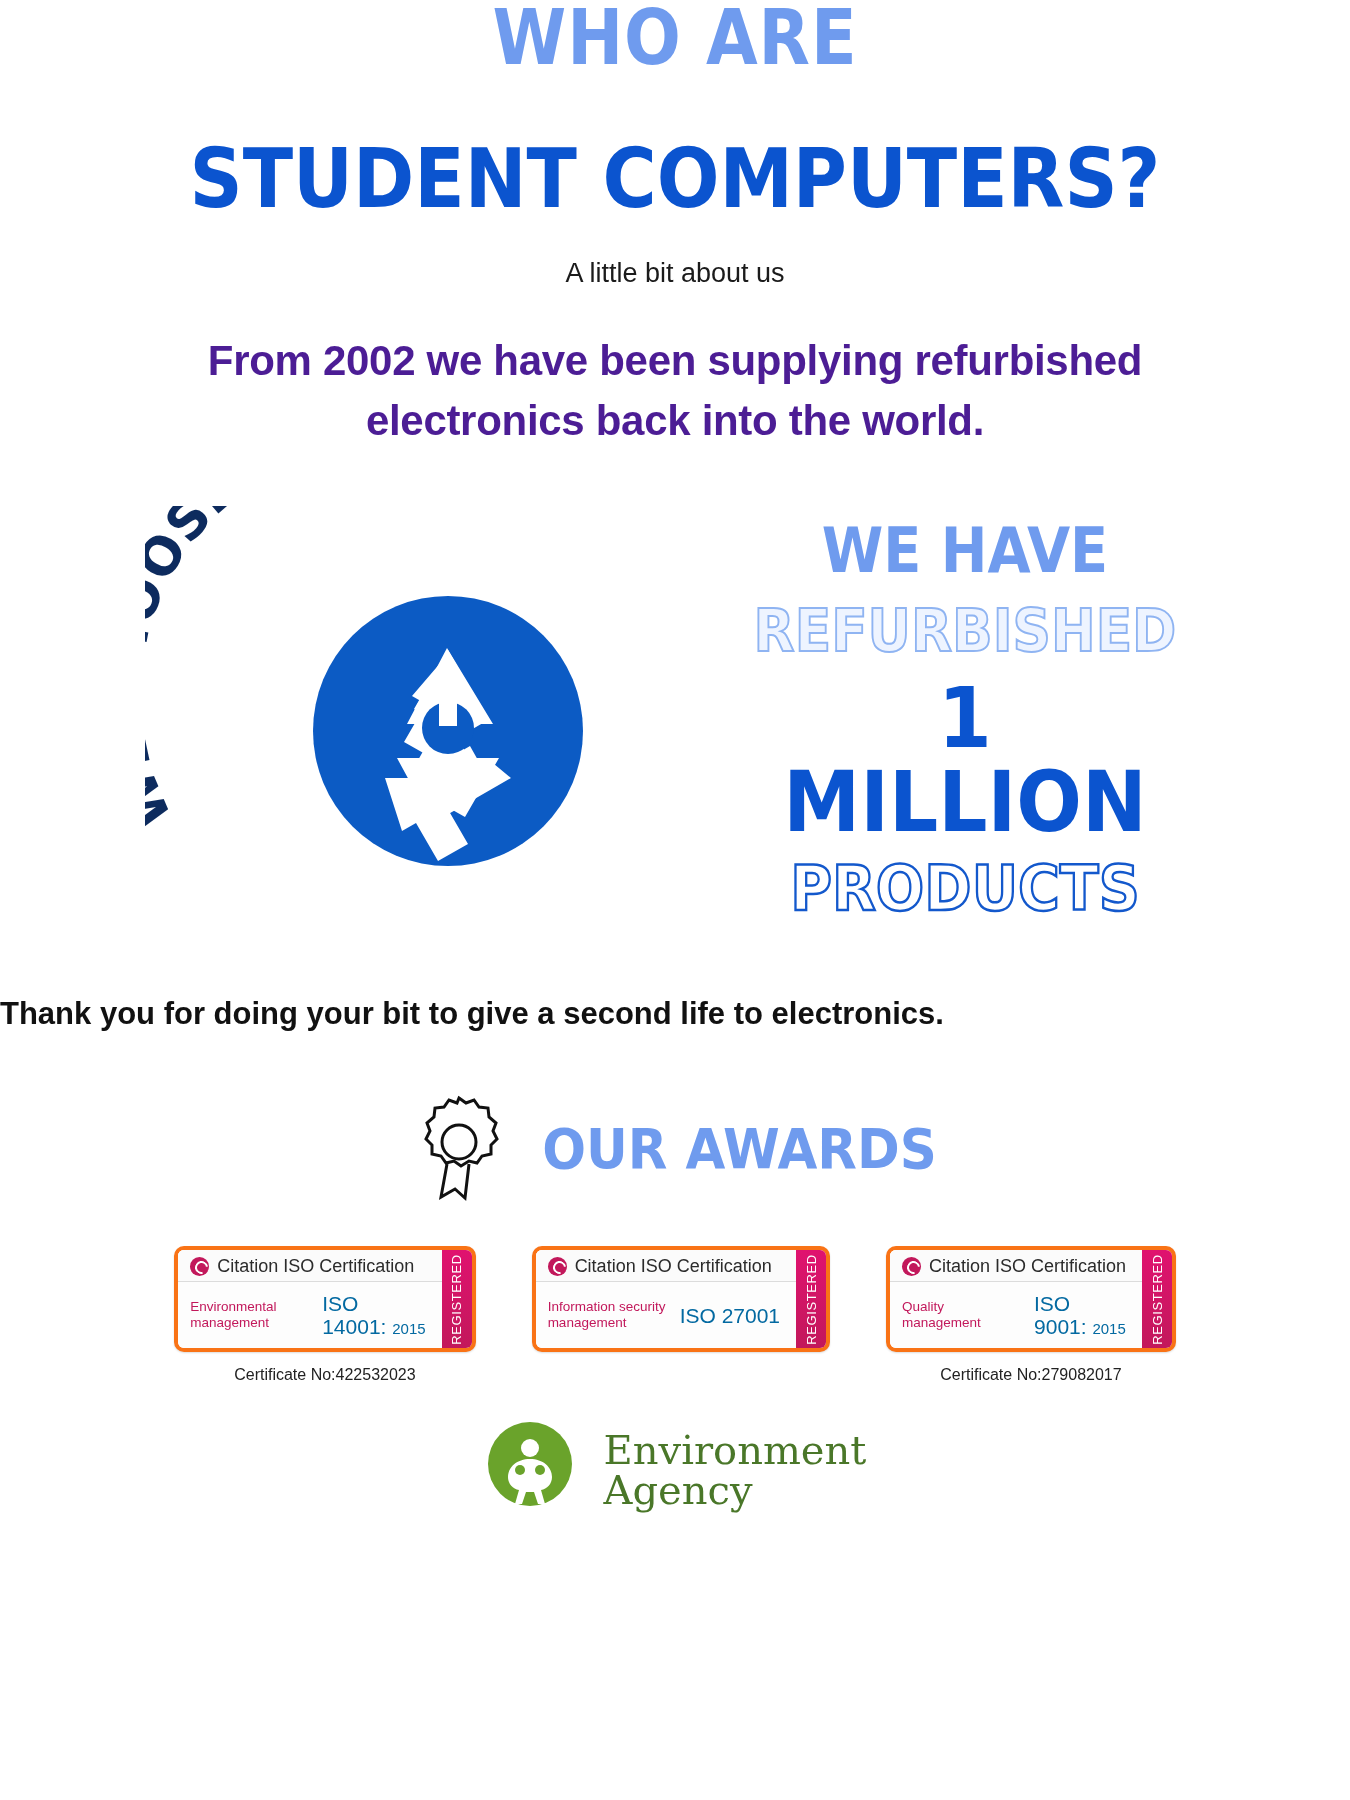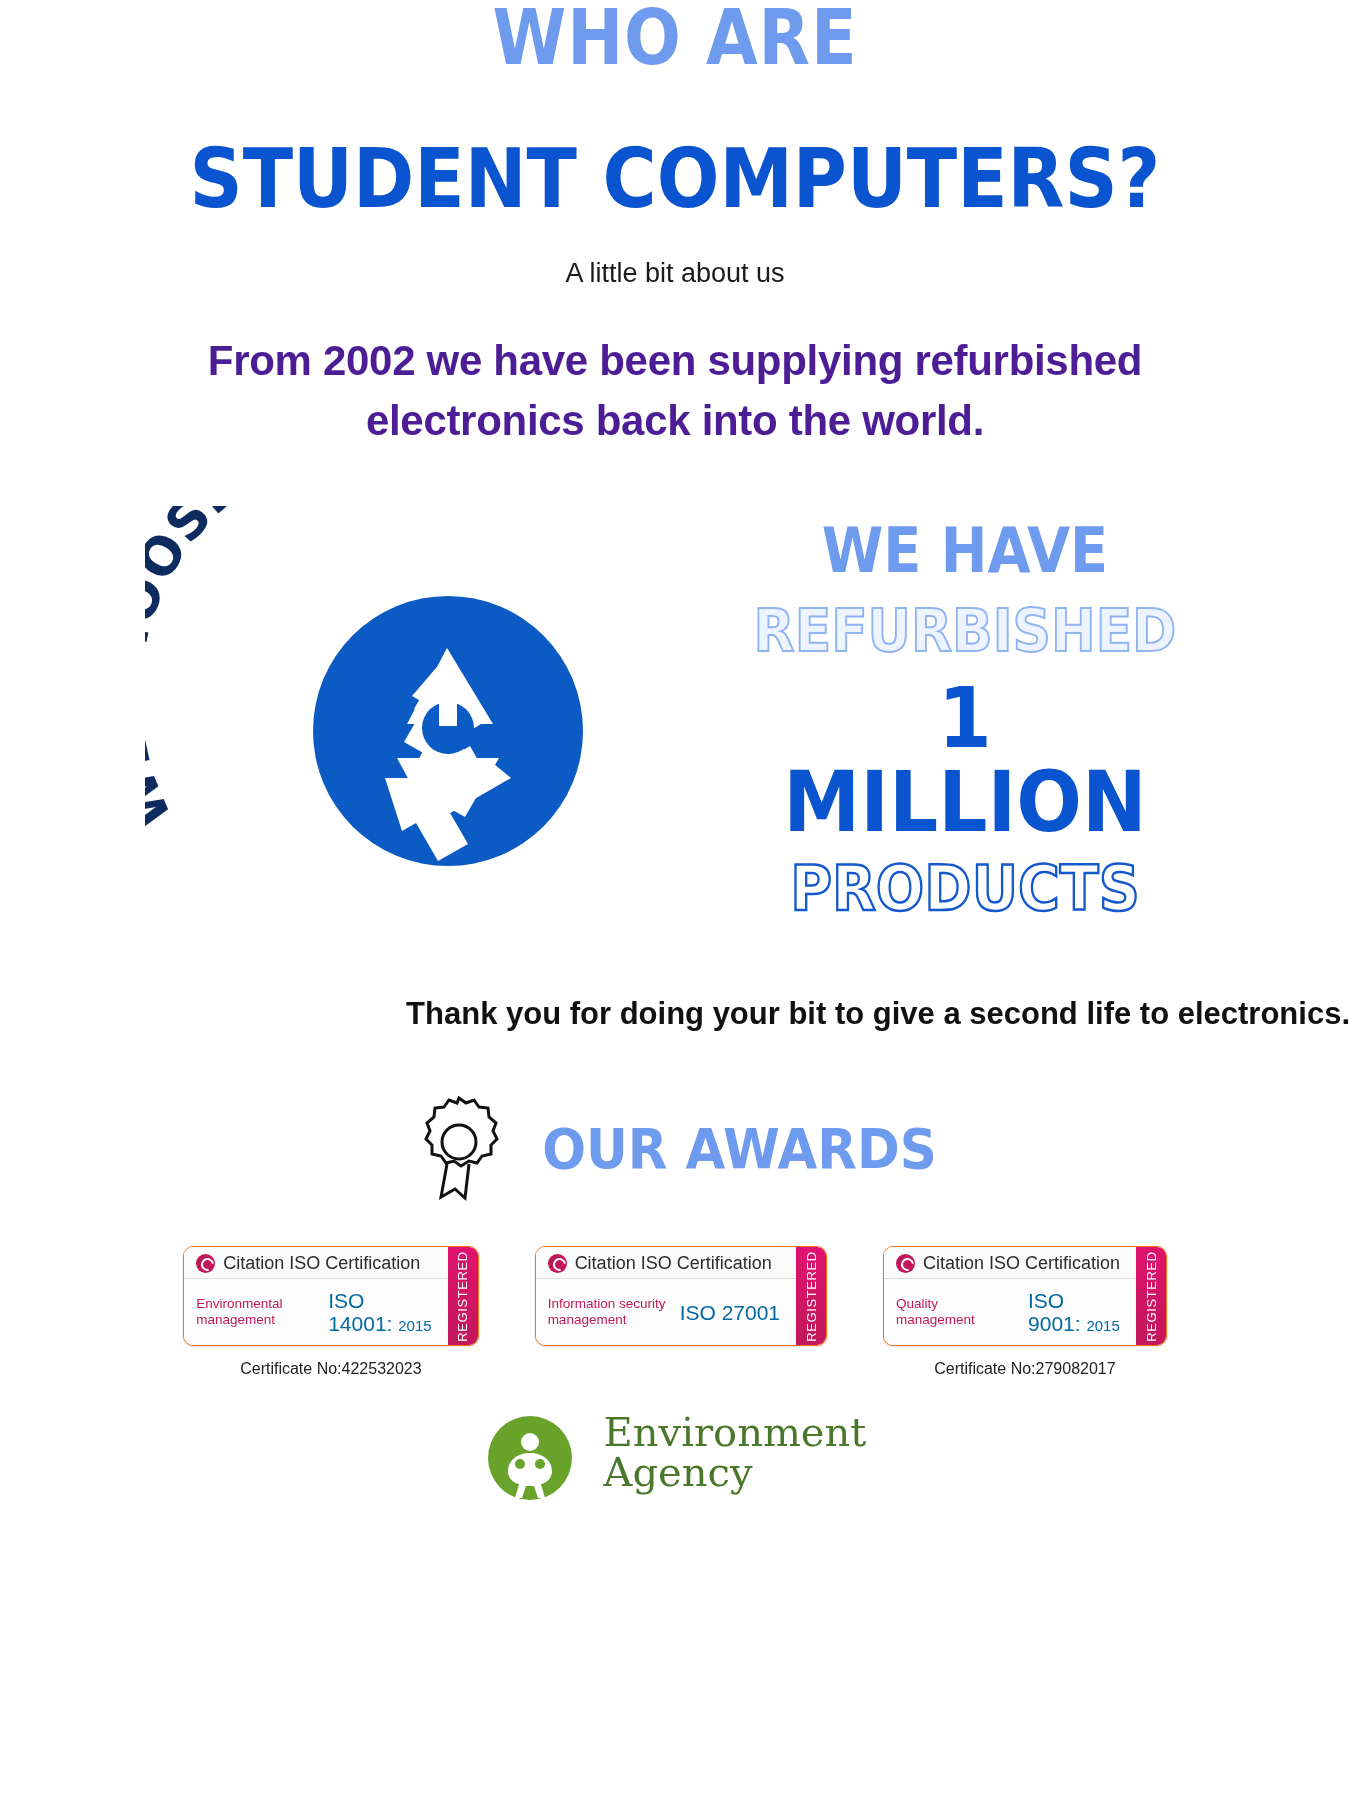--- a/index.html
+++ b/index.html
@@ -135,21 +135,21 @@
     font-size: 62px;
     line-height: 1;
     margin-top: 14px;
     color: #ffffff;
     -webkit-text-stroke: 2.5px #1358cc;
     transform: scaleX(0.92);
   }
 
   .thanks {
     margin-top: 70px;
-    text-align: right;
+    text-align: left;
     font-size: 31px;
     font-weight: 700;
     color: #111;
   }
 
   
   .awards-row {
     margin-top: 60px;
     display: flex;
     align-items: center;
@@ -177,21 +177,21 @@
     display: flex;
     flex-direction: column;
     align-items: center;
   }
   .iso-badge {
     display: flex;
     align-items: stretch;
     border-radius: 10px;
     overflow: hidden;
     background: #ffffff;
-    border: 1px solid #f97316;
+    border: 4px solid #f97316;
     box-shadow: 0 1px 2px rgba(0,0,0,0.14);
     height: 98px;
   }
   .iso-main {
     display: flex;
     flex-direction: column;
     justify-content: stretch;
     background: #fdfdfd;
   }
   .iso-top {
@@ -264,21 +264,21 @@
     margin-top: 14px;
     font-size: 16px;
     color: #222;
   }
   .cert-no.empty { visibility: hidden; }
 
   
   .ea {
     margin-top: 34px;
     display: flex;
-    align-items: flex-start;
+    align-items: flex-end;
     justify-content: center;
     gap: 28px;
   }
   .ea-logo { width: 92px; height: 92px; flex: none; }
   .ea-text {
     font-family: "DejaVu Serif", serif;
     color: #4a7729;
     line-height: 1.0;
   }
   .ea-text .l1 { font-size: 40px; }

